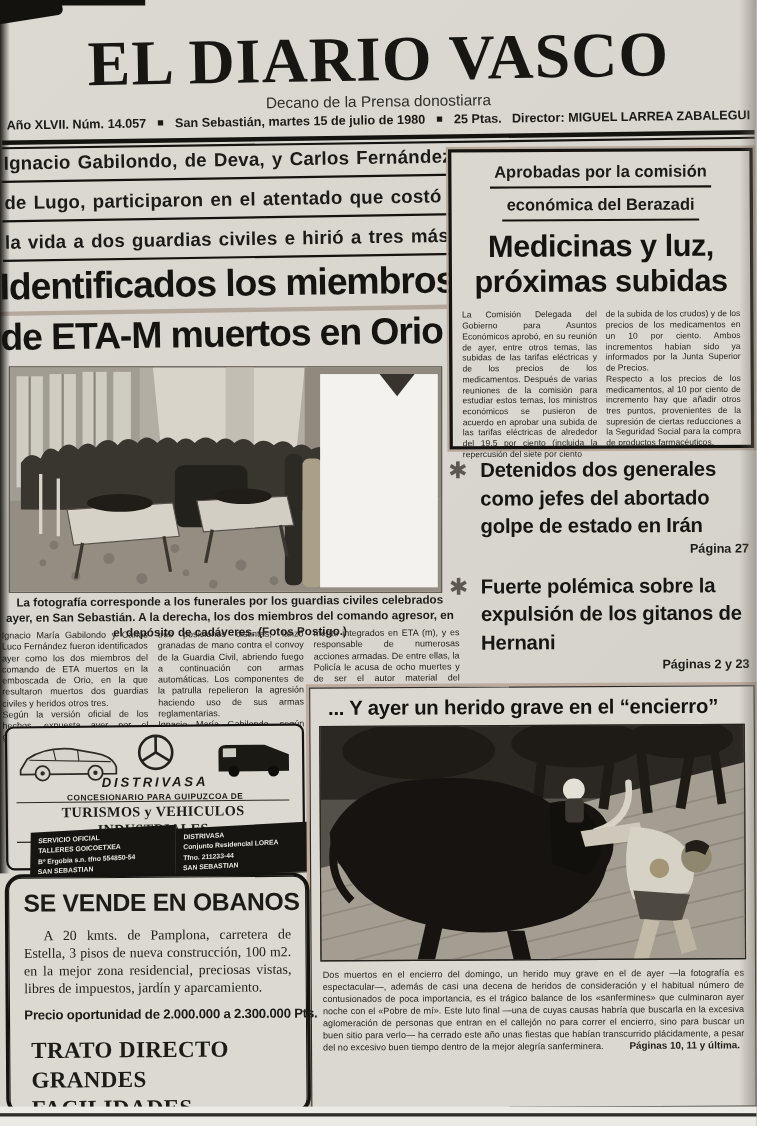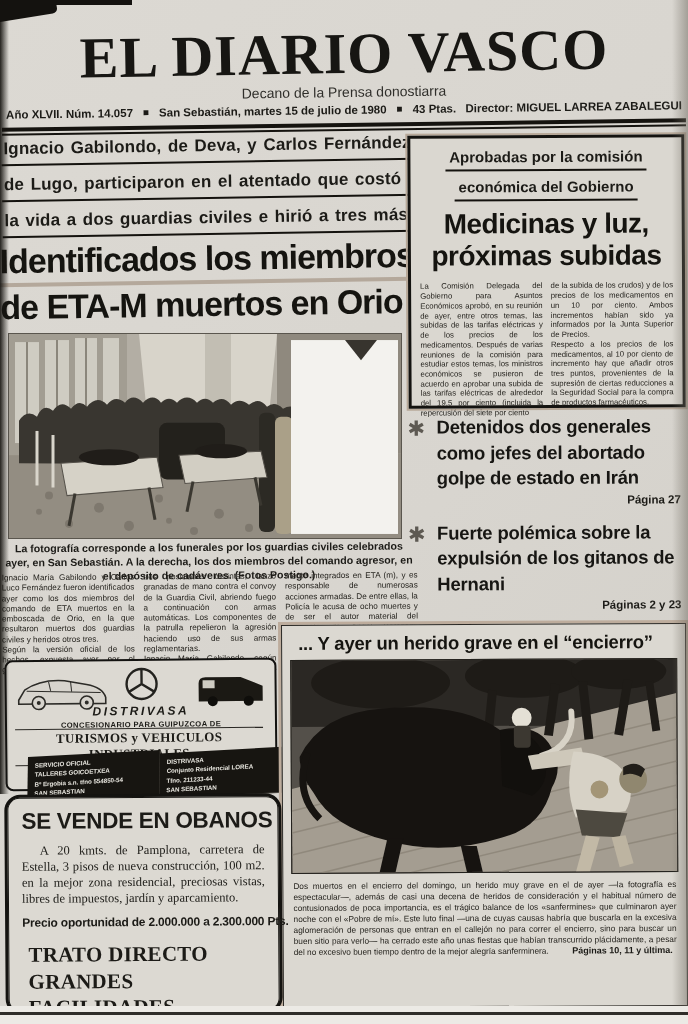--- a/index.html
+++ b/index.html
@@ -105,21 +105,21 @@
 <div id="page">
 
   <div class="abs mast-title serif">EL DIARIO VASCO</div>
   <div class="abs mast-sub">Decano de la Prensa donostiarra</div>
   <div class="abs dateline">
     <div class="lft">
       <span>Año XLVII. Núm. 14.057</span>
       <span class="sq">■</span>
       <span>San Sebastián, martes 15 de julio de 1980</span>
       <span class="sq">■</span>
-      <span>43 Ptas.</span>
+      <span>25 Ptas.</span>
     </div>
     <div>Director: MIGUEL LARREA ZABALEGUI</div>
   </div>
   <div class="abs rules">
     <div class="rule-thick"></div>
     <div class="rule-thin"></div>
   </div>
 
   <div class="abs kickers">
     <span class="kicker-line">Ignacio Gabilondo, de Deva, y Carlos Fernández,</span>
@@ -194,21 +194,21 @@
     <div class="col">Ignacio María Gabilondo y Carlos Luco Fernández fueron identificados ayer como los dos miembros del comando de ETA muertos en la emboscada de Orio, en la que resultaron muertos dos guardias civiles y heridos otros tres.
 Según la versión oficial de los hechos, expuesta ayer por el gobernador civil, el comando, desde</div>
     <div class="col">tres posiciones distintas, lanzó granadas de mano contra el convoy de la Guardia Civil, abriendo fuego a continuación con armas automáticas. Los componentes de la patrulla repelieron la agresión haciendo uso de sus armas reglamentarias.
 Ignacio María Gabilondo, según fuentes policiales, perteneció a los comandos «Bereziak», posterior-</div>
     <div class="col"><span>mente integrados en ETA (m), y es responsable de numerosas acciones armadas. De entre ellas, la Policía le acusa de ocho muertes y de ser el autor material del asesinato de Ángel Berazadi. </span><span class="pages-inline">Páginas 3 y 4.</span></div>
   </div>
 
   <div class="abs eco-box">
     <div class="eco-inner">
       <span class="eco-kicker">Aprobadas por la comisión</span><br>
-      <span class="eco-kicker">económica del Gobierno</span>
+      <span class="eco-kicker">económica del Berazadi</span>
       <div class="eco-hl">Medicinas y luz,</div>
       <div class="eco-hl">próximas subidas</div>
       <div class="eco-body">
         <div class="col">La Comisión Delegada del Gobierno para Asuntos Económicos aprobó, en su reunión de ayer, entre otros temas, las subidas de las tarifas eléctricas y de los precios de los medicamentos. Después de varias reuniones de la comisión para estudiar estos temas, los ministros económicos se pusieron de acuerdo en aprobar una subida de las tarifas eléctricas de alrededor del 19,5 por ciento (incluida la repercusión del siete por ciento</div>
         <div class="col">de la subida de los crudos) y de los precios de los medicamentos en un 10 por ciento. Ambos incrementos habían sido ya informados por la Junta Superior de Precios.
 Respecto a los precios de los medicamentos, al 10 por ciento de incremento hay que añadir otros tres puntos, provenientes de la supresión de ciertas reducciones a la Seguridad Social para la compra de productos farmacéuticos.</div>
       </div>
     </div>
   </div>
 

